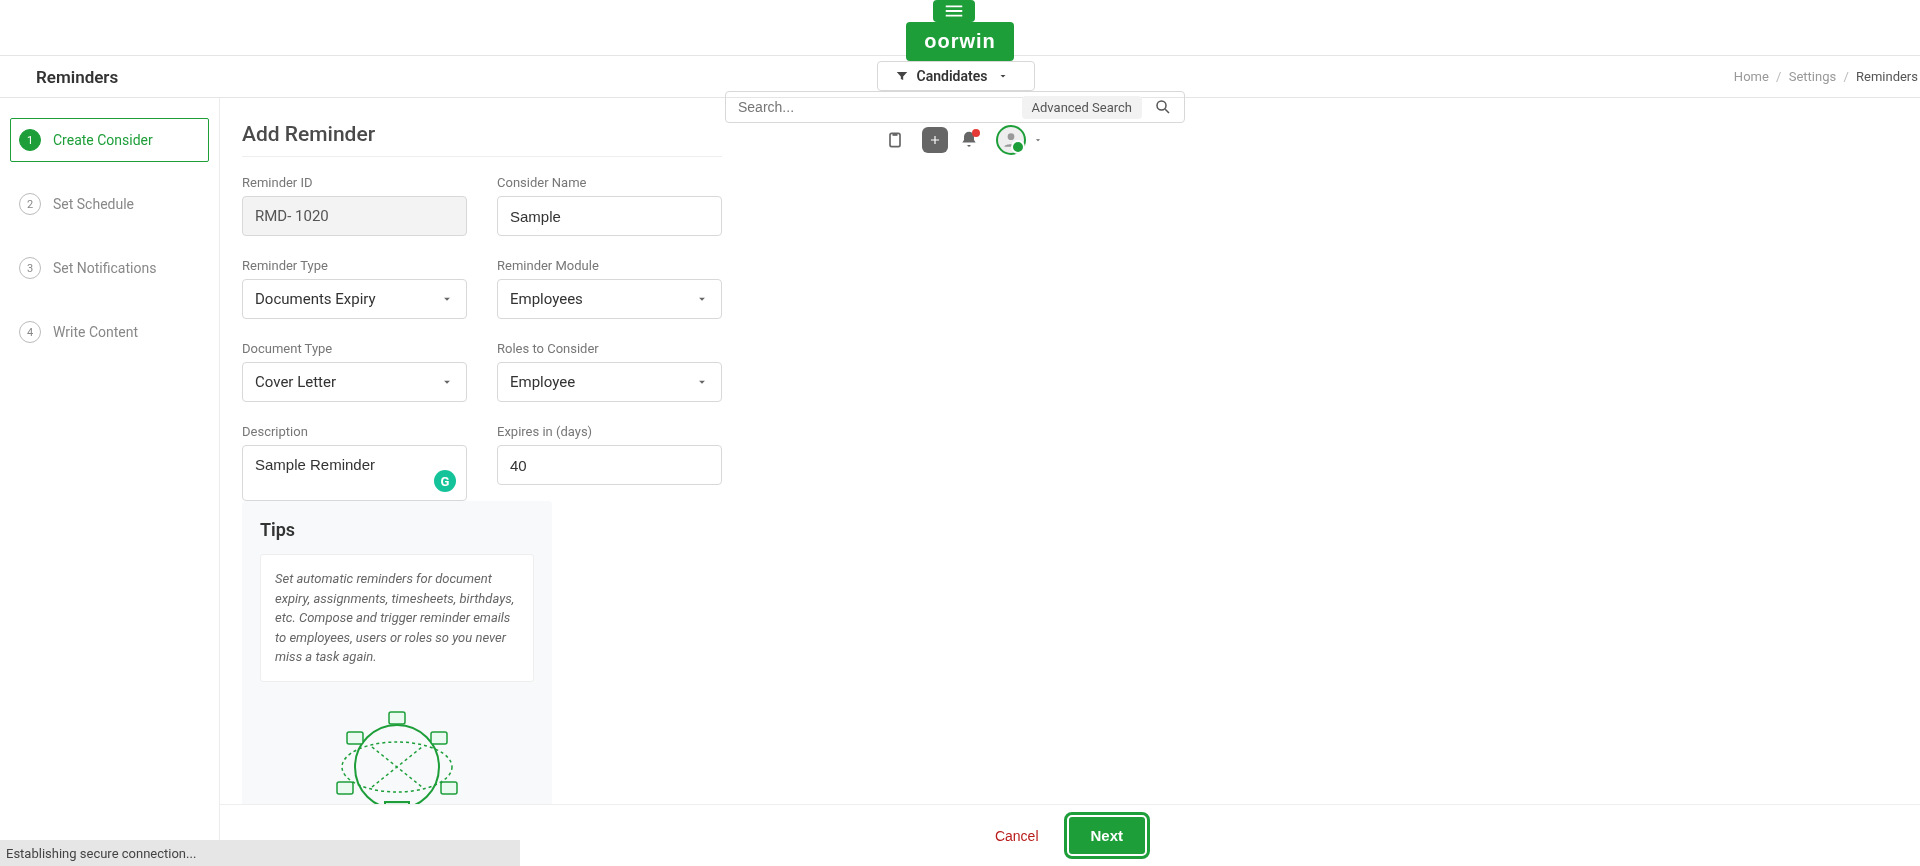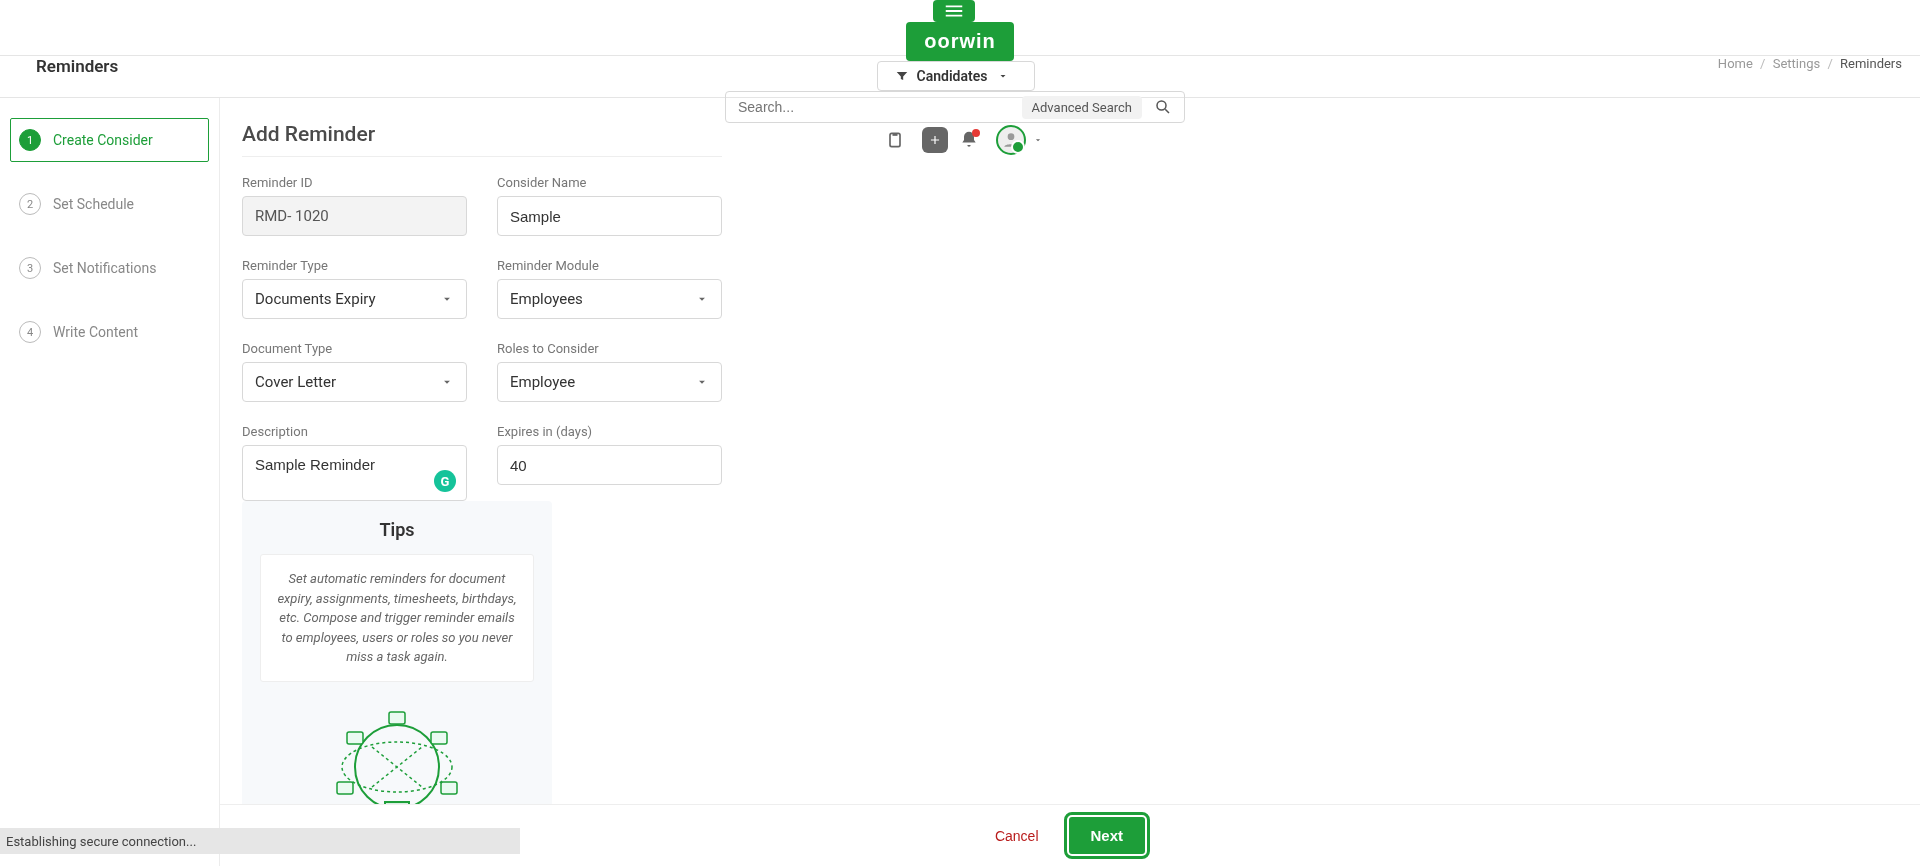--- a/index.html
+++ b/index.html
@@ -135,24 +135,24 @@
     display: flex; align-items: center; justify-content: center;
     margin-left: 4px;
     cursor: pointer;
     color: #666;
   }
 
   
   .subheader {
     height: 42px;
     border-bottom: 1px solid #e5e5e5;
-    display: flex; align-items: flex-start;
+    display: flex; align-items: center;
     justify-content: space-between;
     padding-left: 36px;
-    padding-right: 18px;
+    padding-right: 2px;
   }
   .subheader .title { font-size: 17px; font-weight: 600; color: #333; }
   .breadcrumbs { font-size: 13px; color: #999; }
   .breadcrumbs a { color: #999; text-decoration: none; cursor: pointer; }
   .breadcrumbs span.current { color: #555; }
   .breadcrumbs .sep { margin: 0 4px; color: #bbb; }
 
   
   .main {
     display: flex;
@@ -255,21 +255,20 @@
     color: #fff;
     display:flex;align-items:center;justify-content:center;
     font-weight:700;font-size:13px;
   }
 
   .tips-panel {
     width: 310px;
     background: #f7f9fb;
     border-radius: 4px;
     padding: 18px;
-    text-align: center;
   }
   .tips-panel h3 { font-size: 18px; font-weight: 600; color: #333; margin-bottom: 14px; }
   .tips-box {
     background: #fff;
     border: 1px solid #eee;
     border-radius: 3px;
     padding: 14px;
     font-style: italic;
     font-size: 13px;
     color: #666;
@@ -301,21 +300,21 @@
     padding: 10px 22px;
     font-size: 15px; font-weight: 600;
     border-radius: 3px;
     outline: 3px solid #1d9e39;
     outline-offset: 2px;
     cursor: pointer;
   }
 
   .statusbar {
     position: absolute;
-    left: 0; bottom: 12px;
+    left: 0; bottom: 0;
     height: 26px;
     width: 520px;
     background: #e6e6e6;
     color: #444;
     font-size: 13px;
     display: flex; align-items: center;
     padding-left: 6px;
   }
 </style>
 </head>

